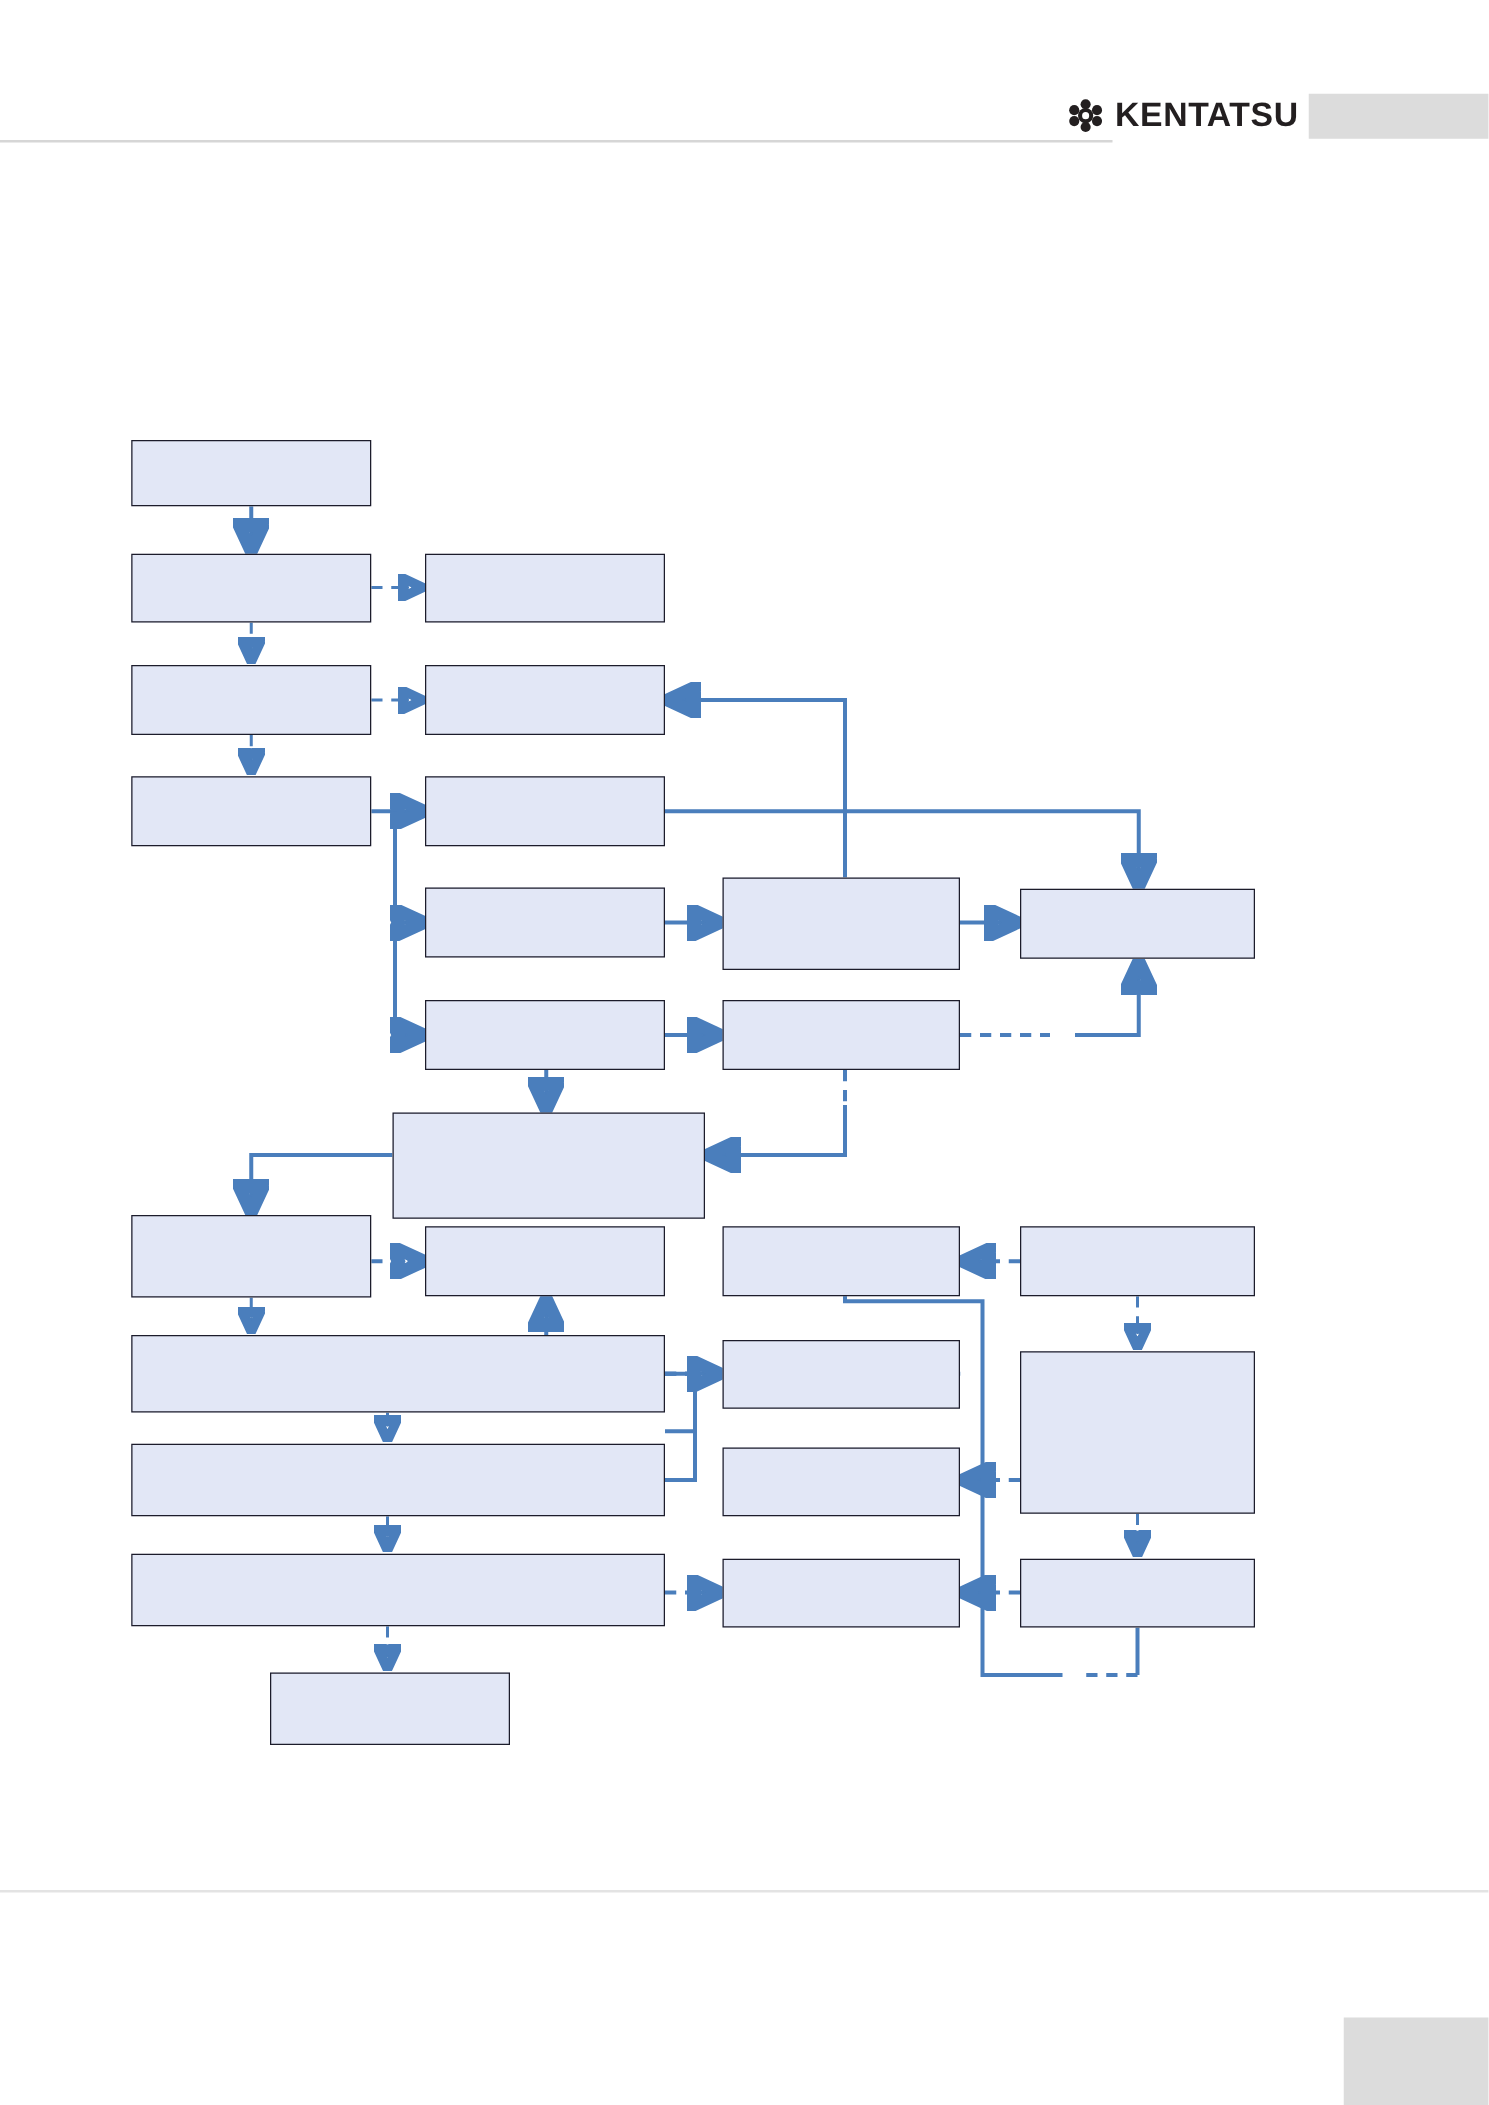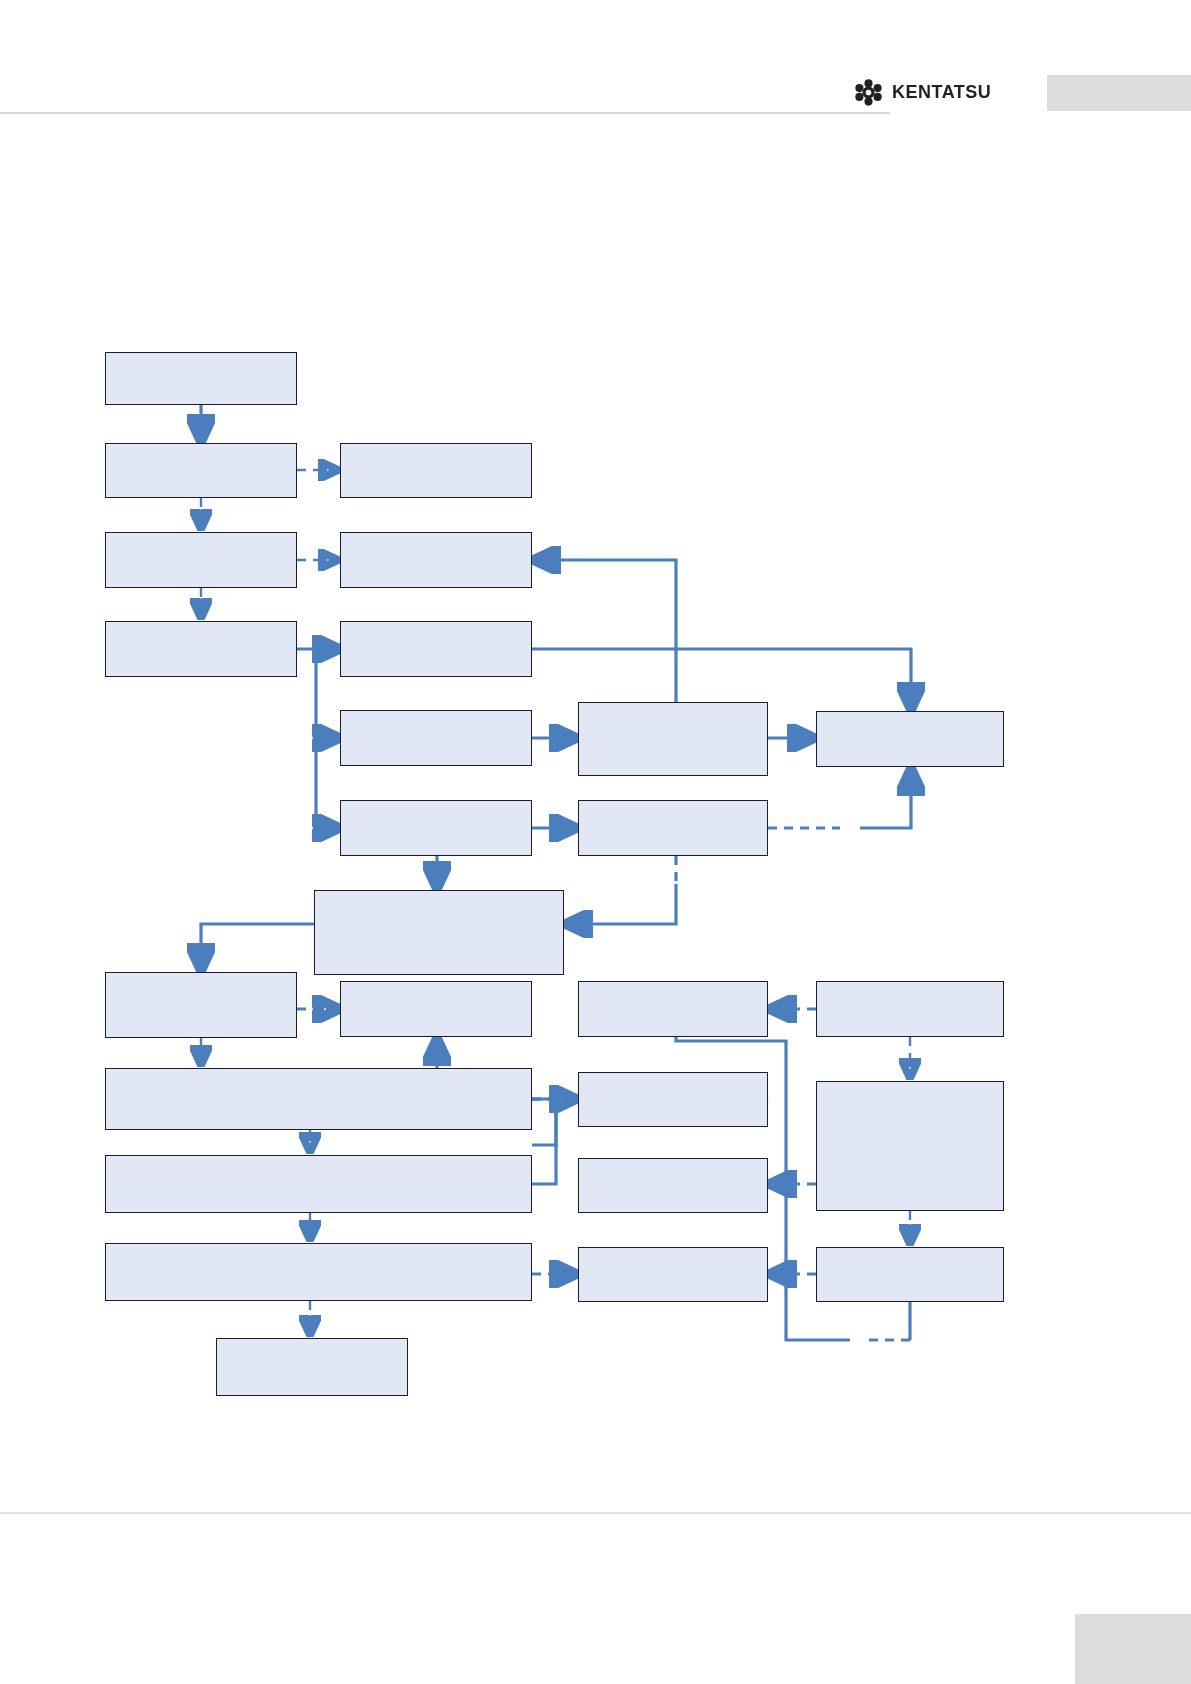--- a/index.html
+++ b/index.html
@@ -3,21 +3,21 @@
 <meta charset="utf-8">
 <style>
   html,body{margin:0;padding:0;background:#ffffff;}
   body{font-family:"Liberation Sans",sans-serif;}
   .page{position:relative;width:1191px;height:1684px;background:#fff;overflow:hidden;}
 
   
   .hdr-rule{position:absolute;left:0;top:112px;width:890px;height:2px;background:#d6d6d6;}
   .brand{position:absolute;left:855px;top:70px;width:190px;height:44px;display:flex;align-items:center;gap:10px;}
   .brand-mark{width:27px;height:27px;position:relative;flex:0 0 auto;}
-  .brand-name{font-size:18px;font-weight:bold;letter-spacing:.5px;color:#231f20;line-height:1;white-space:nowrap;}
+  .brand-name{font-size:27px;font-weight:bold;letter-spacing:.5px;color:#231f20;line-height:1;white-space:nowrap;}
   .hdr-tab{position:absolute;left:1047px;top:75px;width:144px;height:36px;background:#dcdcdc;}
 
   
   .ftr-rule{position:absolute;left:0;top:1512px;width:1191px;height:2px;background:#e3e3e3;}
   .ftr-tab{position:absolute;left:1075px;top:1614px;width:116px;height:70px;background:#dcdcdc;}
 
   
   .flow{position:absolute;left:0;top:0;width:1191px;height:1684px;}
   .node{position:absolute;box-sizing:border-box;background:#e2e7f6;border:1.6px solid #1c1c2b;
         display:flex;align-items:center;justify-content:center;text-align:center;

